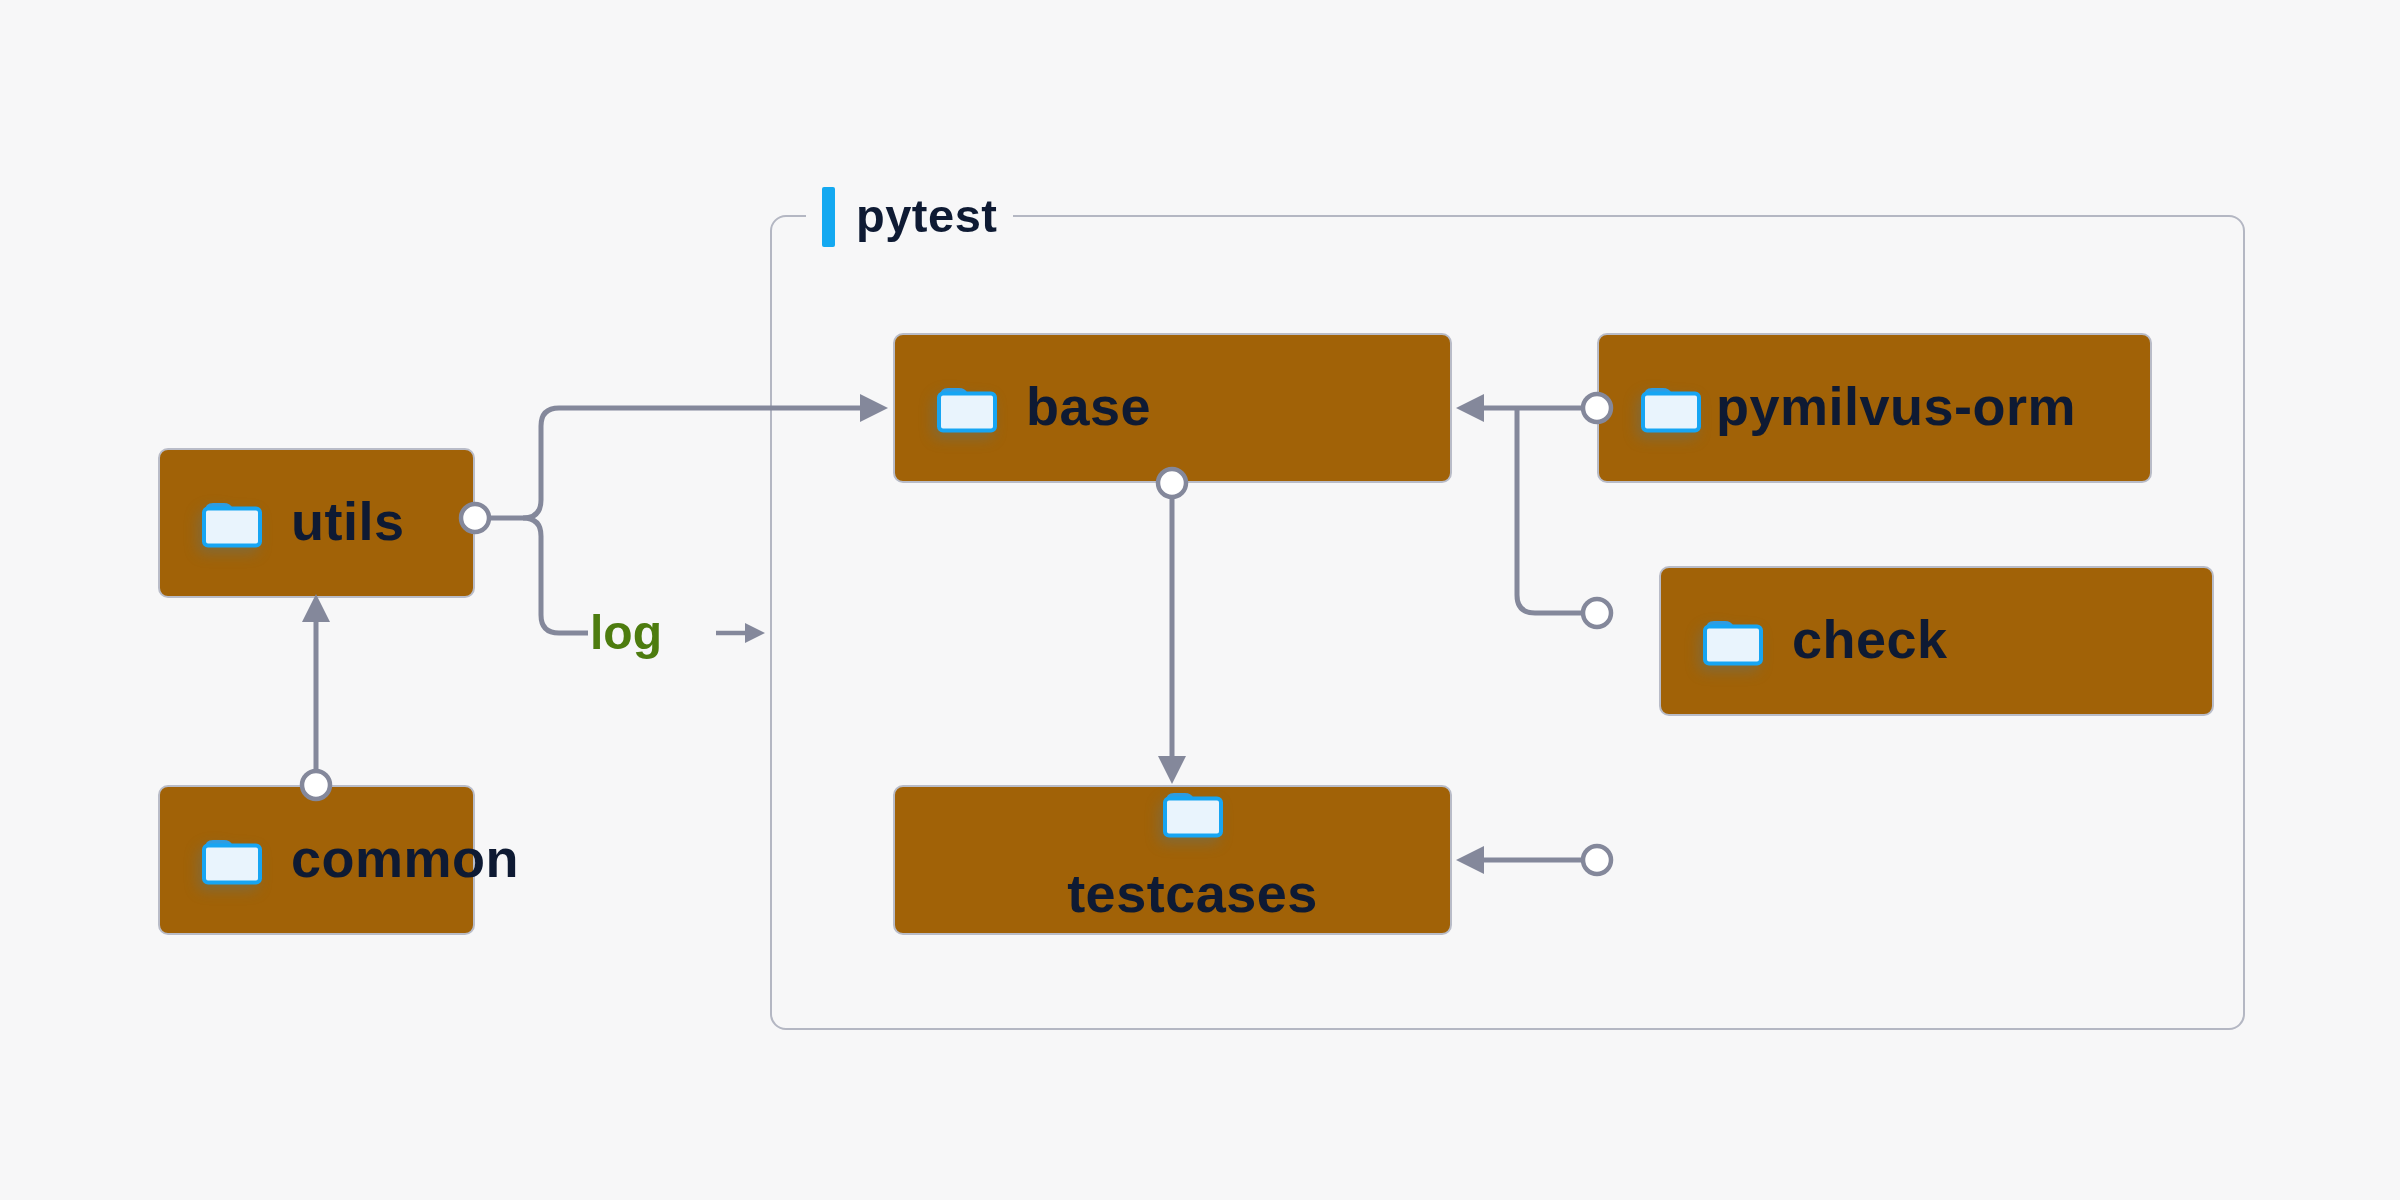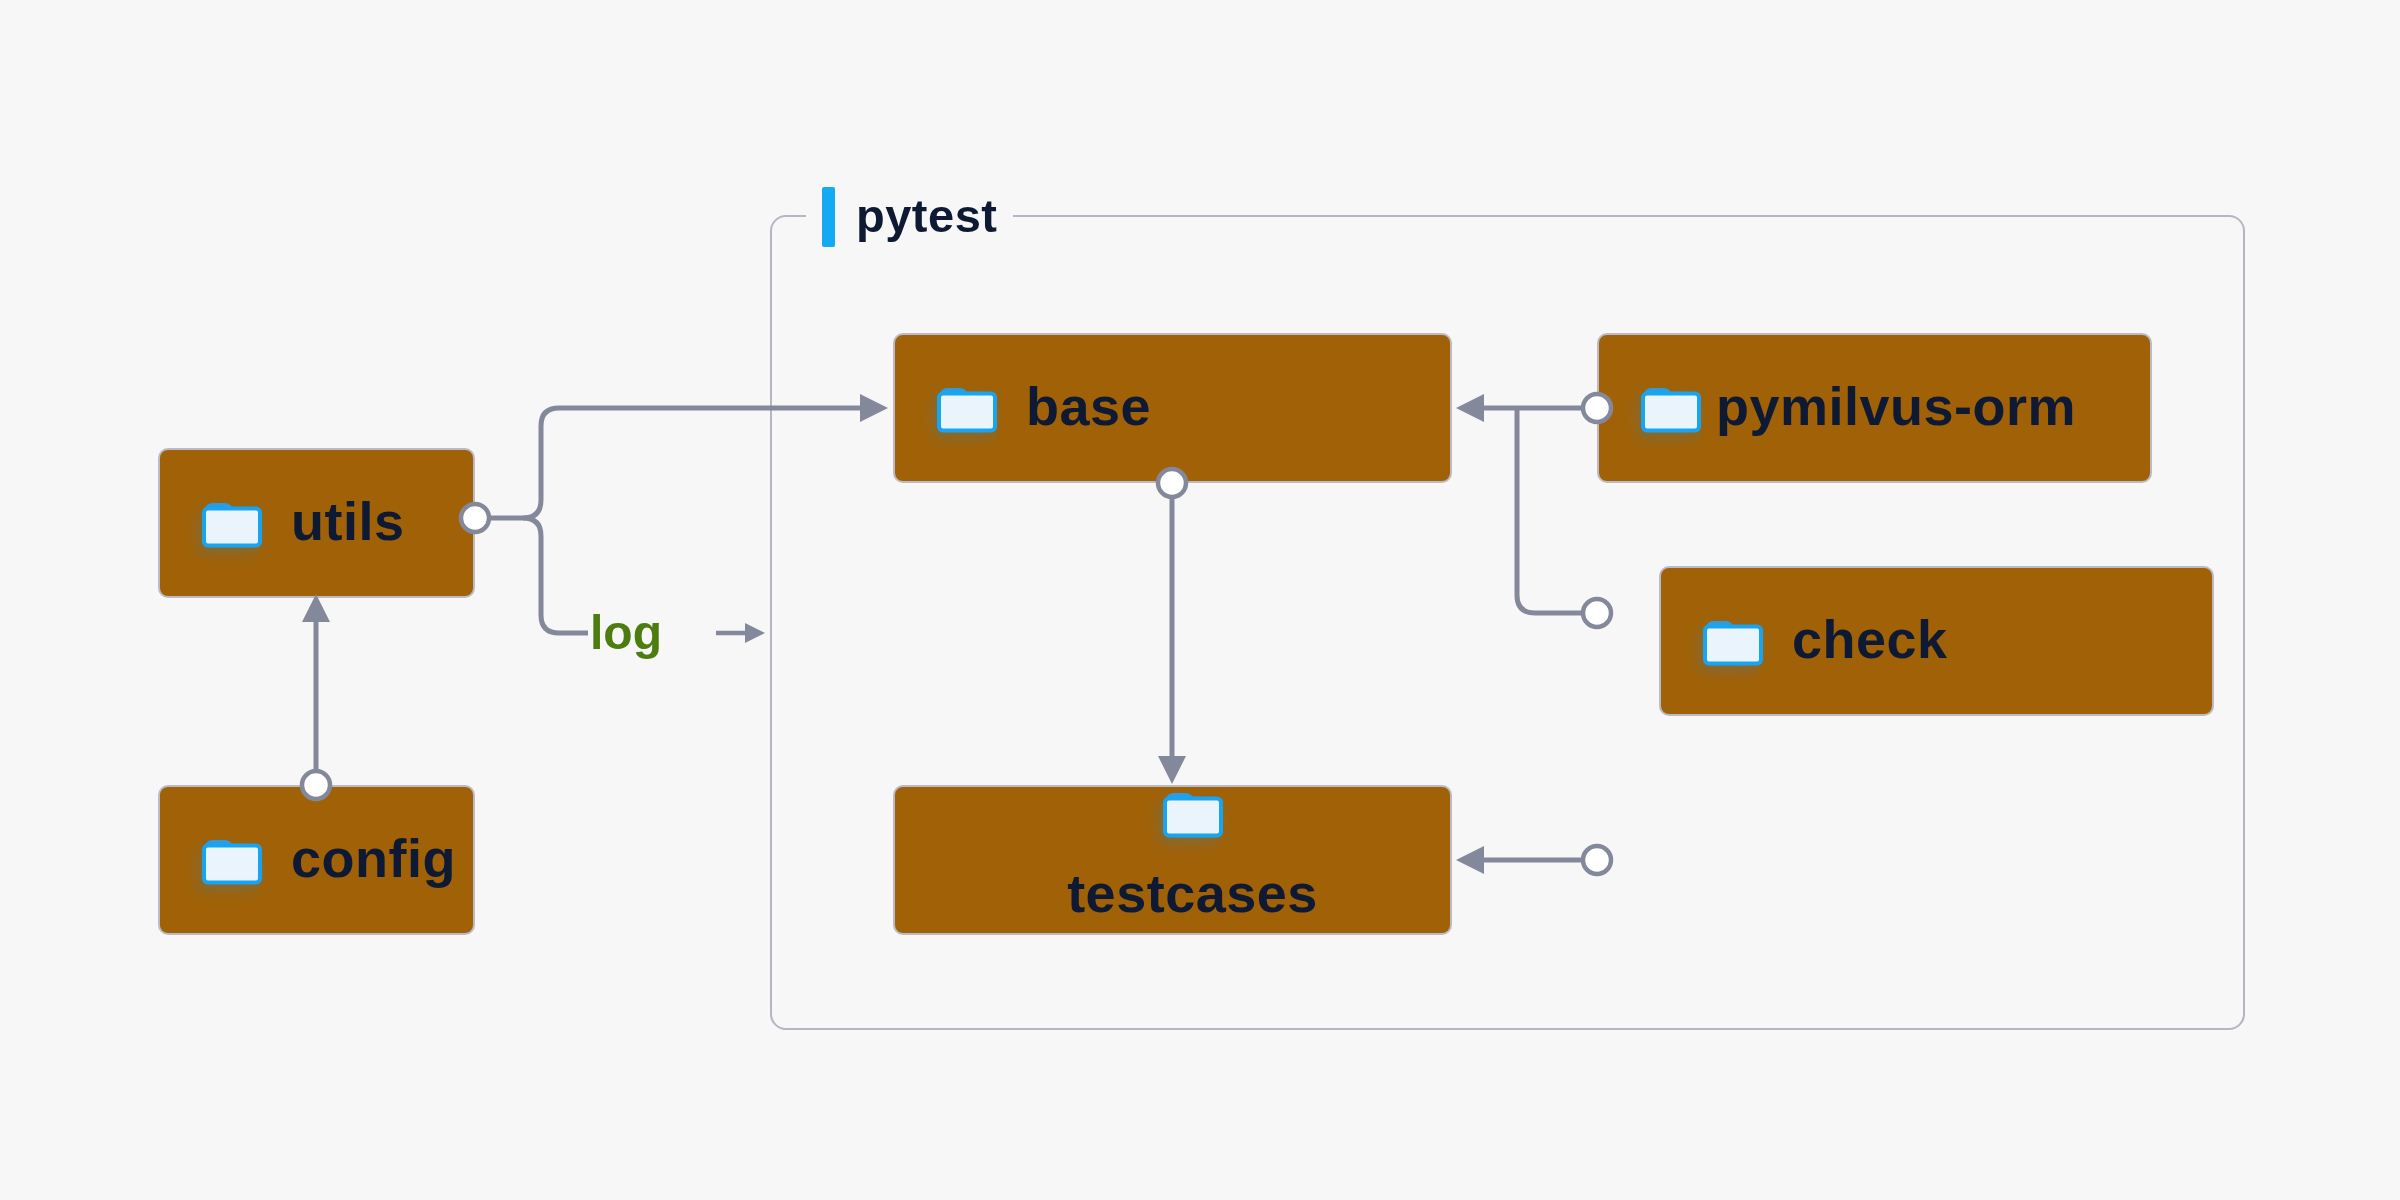--- a/index.html
+++ b/index.html
@@ -155,21 +155,21 @@
       <rect x="4" y="11.5" width="56" height="37" rx="4" fill="#e9f4fd" stroke="#17a5f3" stroke-width="4"></rect>
     </svg>
     <span class="node-label">utils</span>
   </div>
 
   <div class="node node-config">
     <svg class="folder" viewBox="0 0 64 52">
       <path d="M5 14 Q5 6 13 6 H24 Q30 6 32.5 11 L34 14 Z" fill="#2f9ce1"></path>
       <rect x="4" y="11.5" width="56" height="37" rx="4" fill="#e9f4fd" stroke="#17a5f3" stroke-width="4"></rect>
     </svg>
-    <span class="node-label">config</span>
+    <span class="node-label">common</span>
   </div>
 
   <div class="node node-base">
     <svg class="folder" viewBox="0 0 64 52">
       <path d="M5 14 Q5 6 13 6 H24 Q30 6 32.5 11 L34 14 Z" fill="#2f9ce1"></path>
       <rect x="4" y="11.5" width="56" height="37" rx="4" fill="#e9f4fd" stroke="#17a5f3" stroke-width="4"></rect>
     </svg>
     <span class="node-label">base</span>
   </div>
 

